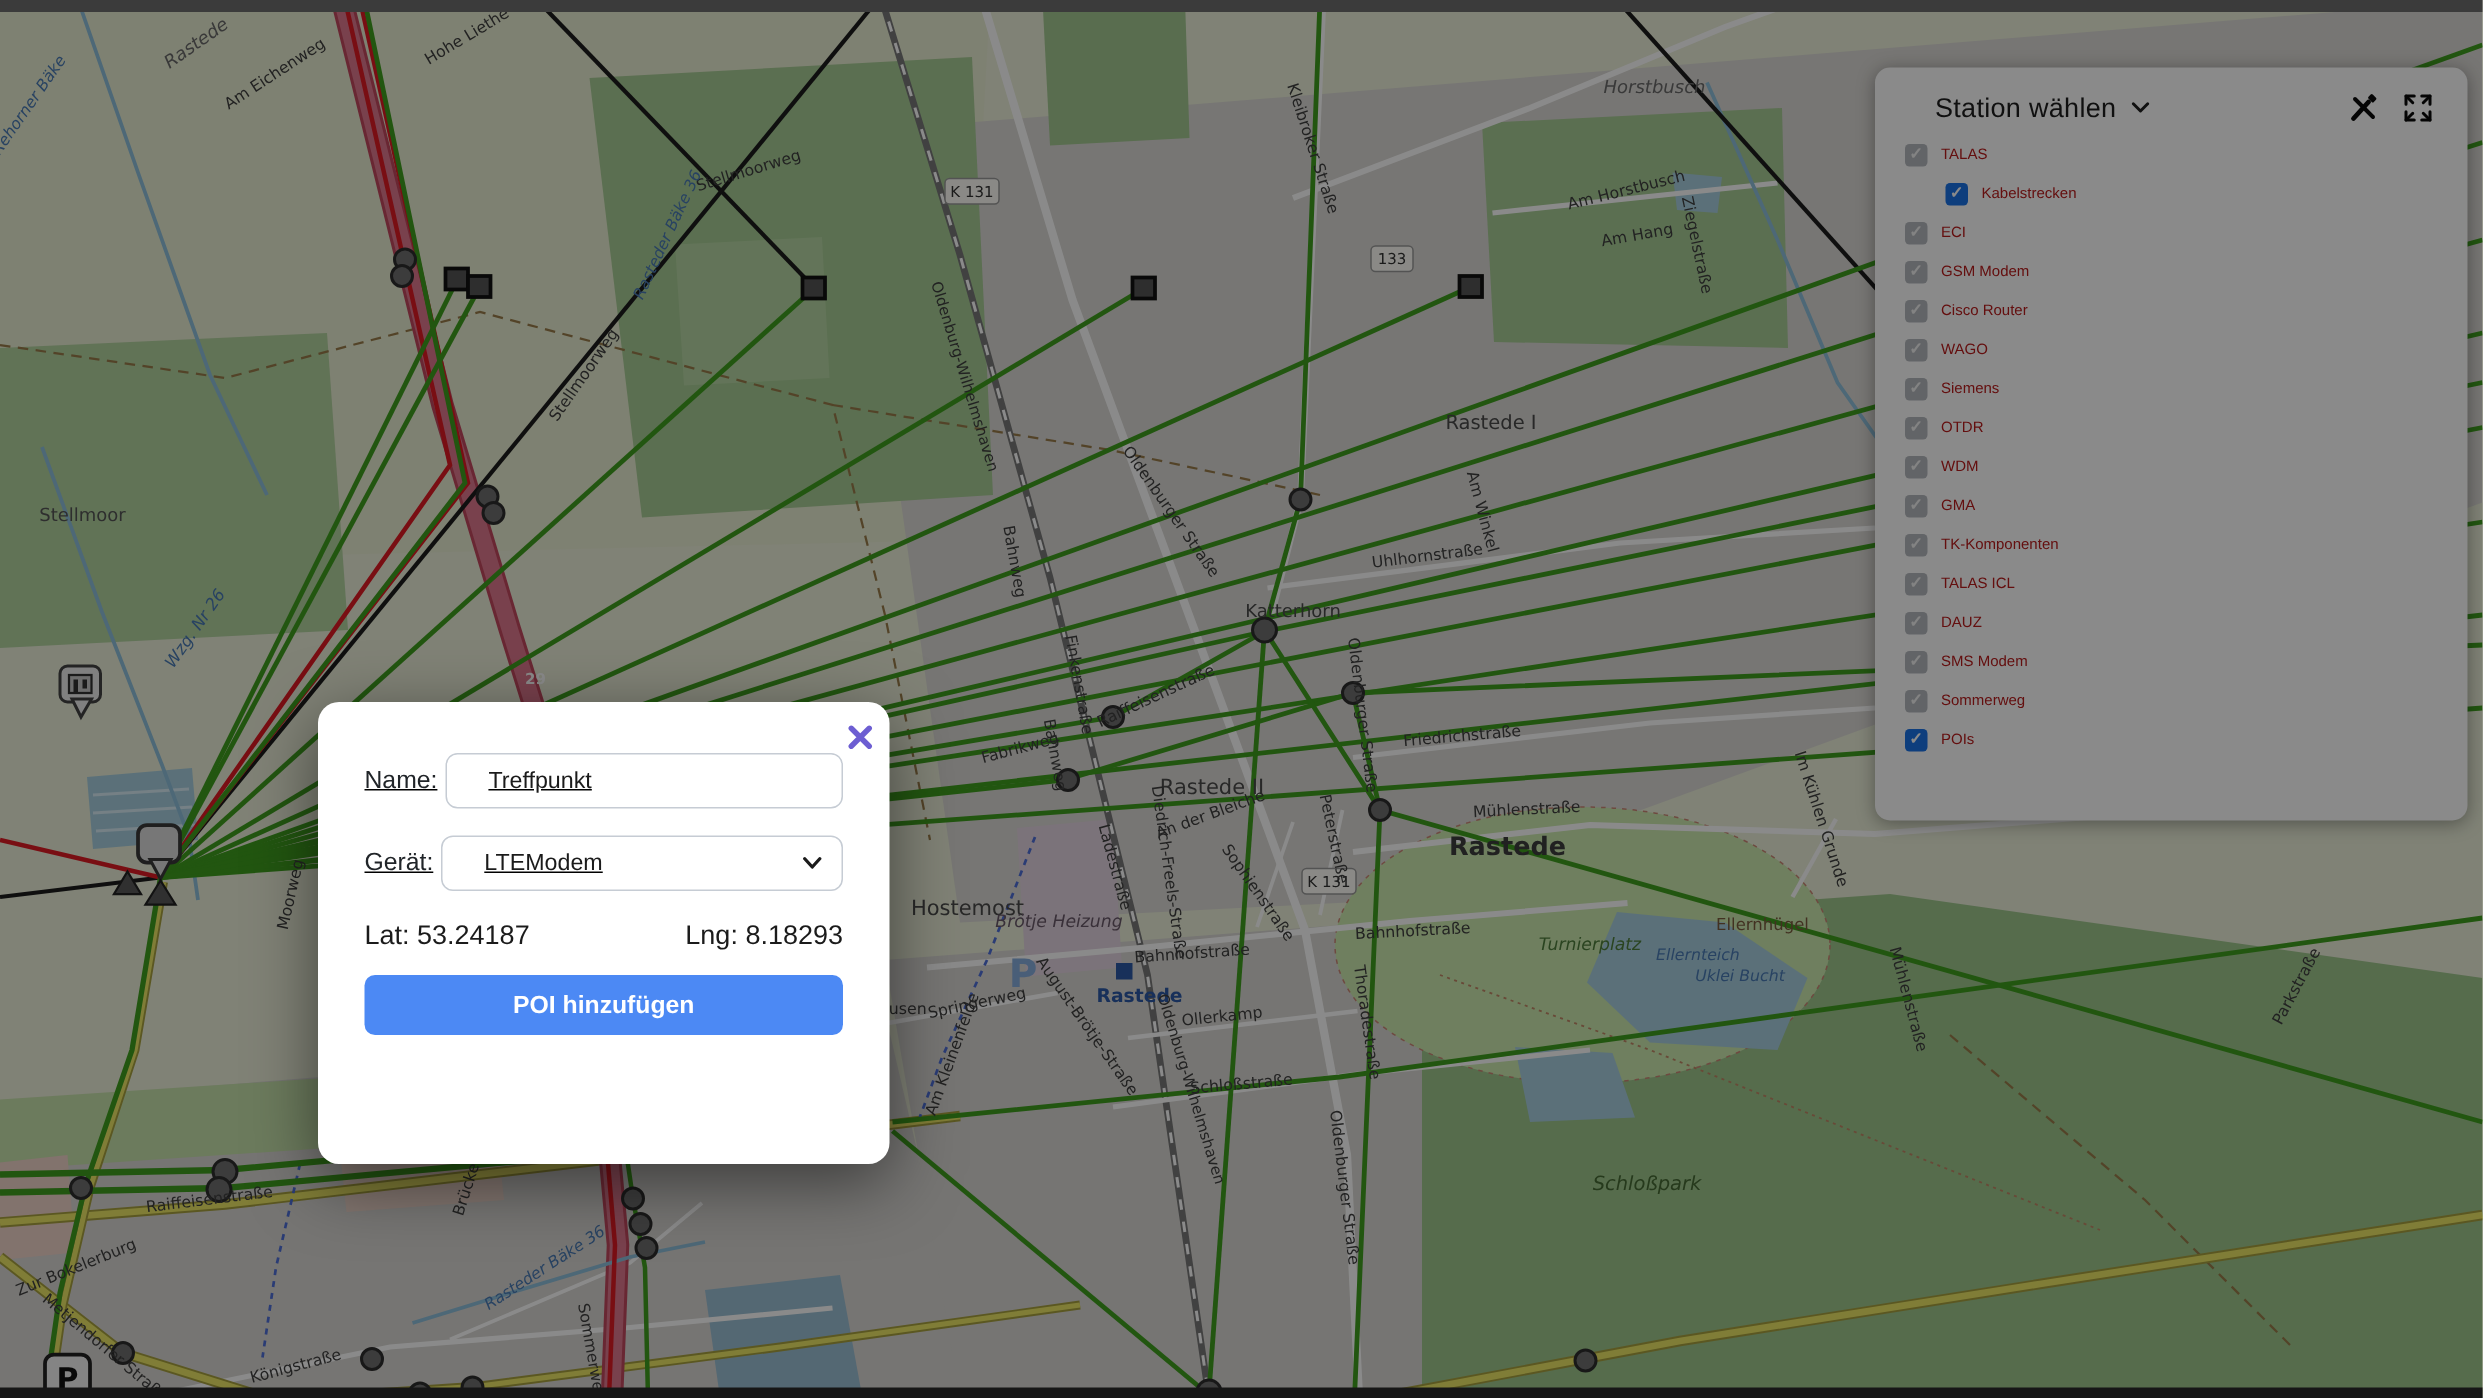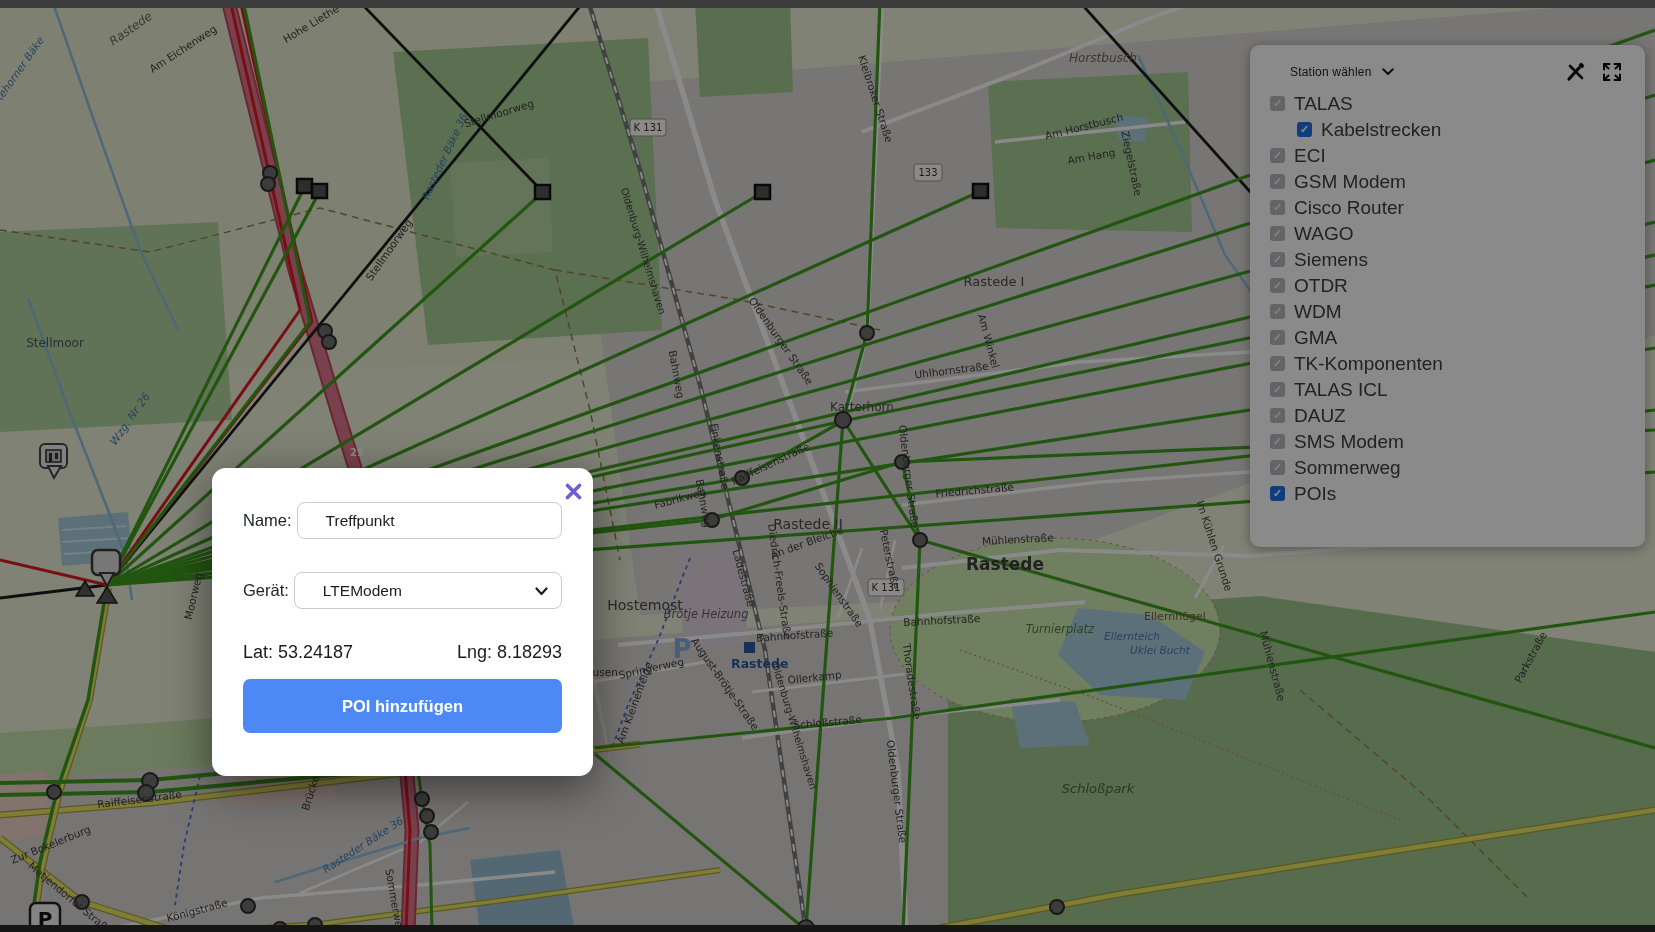--- a/index.html
+++ b/index.html
@@ -7,52 +7,52 @@
        font-family:"Liberation Sans",sans-serif;background:#ecf0da;}
   #map-svg{position:absolute;left:0;top:0;z-index:1;}
   #map-svg text{font-family:"DejaVu Sans",sans-serif;}
   .topbar{position:absolute;top:0;left:0;width:100%;height:8px;background:#6d6d6d;z-index:2;}
   .botbar{position:absolute;bottom:0;left:0;width:100%;height:7px;background:#2a2a2a;z-index:2;}
 
   
   .panel{position:absolute;left:1250px;top:45px;width:395px;height:502px;background:#ffffff;
          border-radius:10px;z-index:3;box-shadow:0 2px 12px rgba(0,0,0,.35);box-sizing:border-box;}
   .panel-head{display:flex;align-items:center;padding:16px 22px 0 40px;}
-  .panel-title{font-size:12px;color:#1f1f1f;letter-spacing:.2px;}
+  .panel-title{font-size:18px;color:#1f1f1f;letter-spacing:.2px;}
   .panel-title-chev{margin-left:10px;display:flex;align-items:center;}
   .panel-icons{margin-left:auto;display:flex;align-items:center;gap:14px;}
   .pic{width:22px;height:22px;display:flex;align-items:center;justify-content:center;cursor:pointer;}
   .plist{margin:13px 0 0 20px;}
   .prow{display:flex;align-items:center;gap:9px;height:15px;margin-bottom:11px;}
   .prow.ind{margin-left:27px;}
   .cb{width:15px;height:15px;border-radius:3px;display:flex;align-items:center;justify-content:center;
       font-size:11px;line-height:1;font-weight:bold;flex:0 0 auto;}
   .cb.gray{background:#b6babf;color:#f2f2f2;}
   .cb.blue{background:#1a73e8;color:#ffffff;}
-  .plbl{font-size:19px;color:#404040;white-space:nowrap;}
+  .plbl{font-size:10px;color:#b91c1c;white-space:nowrap;}
 
   
   .overlay{position:absolute;left:0;top:0;width:1655px;height:932px;background:rgba(0,0,0,.46);z-index:4;}
 
   
   .modal{position:absolute;left:212px;top:468px;width:381px;height:308px;background:#ffffff;
          border-radius:14px;z-index:5;box-shadow:0 12px 45px rgba(0,0,0,.5);
          box-sizing:border-box;padding:34px 31px 0;}
   .modal-close{position:absolute;top:12px;right:9px;width:22px;height:22px;display:flex;
                align-items:center;justify-content:center;cursor:pointer;}
-  .mrow{display:flex;align-items:center;margin-bottom:33px;}
+  .mrow{display:flex;align-items:center;margin-bottom:18px;text-decoration:underline;}
   .mlabel{font-size:16.5px;color:#212529;margin-right:5px;white-space:nowrap;}
   .minput,.mselect{flex:1;height:37px;border:1px solid #c6ccd4;border-radius:8px;box-sizing:border-box;
           font-size:15.5px;color:#1b1b1b;padding:0 28px;display:flex;align-items:center;
           background:#fff;position:relative;font-family:"Liberation Sans",sans-serif;}
   .mselect{cursor:pointer;}
   .sel-chev{position:absolute;right:13px;top:50%;transform:translateY(-50%);}
   .coords{display:flex;justify-content:space-between;margin:19px 0 16px;
           font-size:18px;color:#1b1b1b;}
-  .poi-btn{width:100%;height:54px;background:#4c89f4;color:#ffffff;border:none;border-radius:7px;
+  .poi-btn{width:100%;height:40px;background:#4c89f4;color:#ffffff;border:none;border-radius:7px;
            font-size:16.5px;font-weight:bold;cursor:pointer;font-family:"Liberation Sans",sans-serif;}
 </style>
 </head>
 <body>
 
 <svg id="map-svg" width="1655" height="932" viewBox="0 0 1655 932">
     <rect x="0" y="0" width="1655" height="932" fill="#ecf0da"></rect>
     <polygon points="0,0 660,0 640,360 0,375" fill="#e9eed2"></polygon>
     <polygon points="605,85 1655,0 1655,335 930,600 640,615 600,330" fill="#dcdad6"></polygon>
     <polygon points="0,735 593,688 650,932 0,932" fill="#dad8d4"></polygon>

